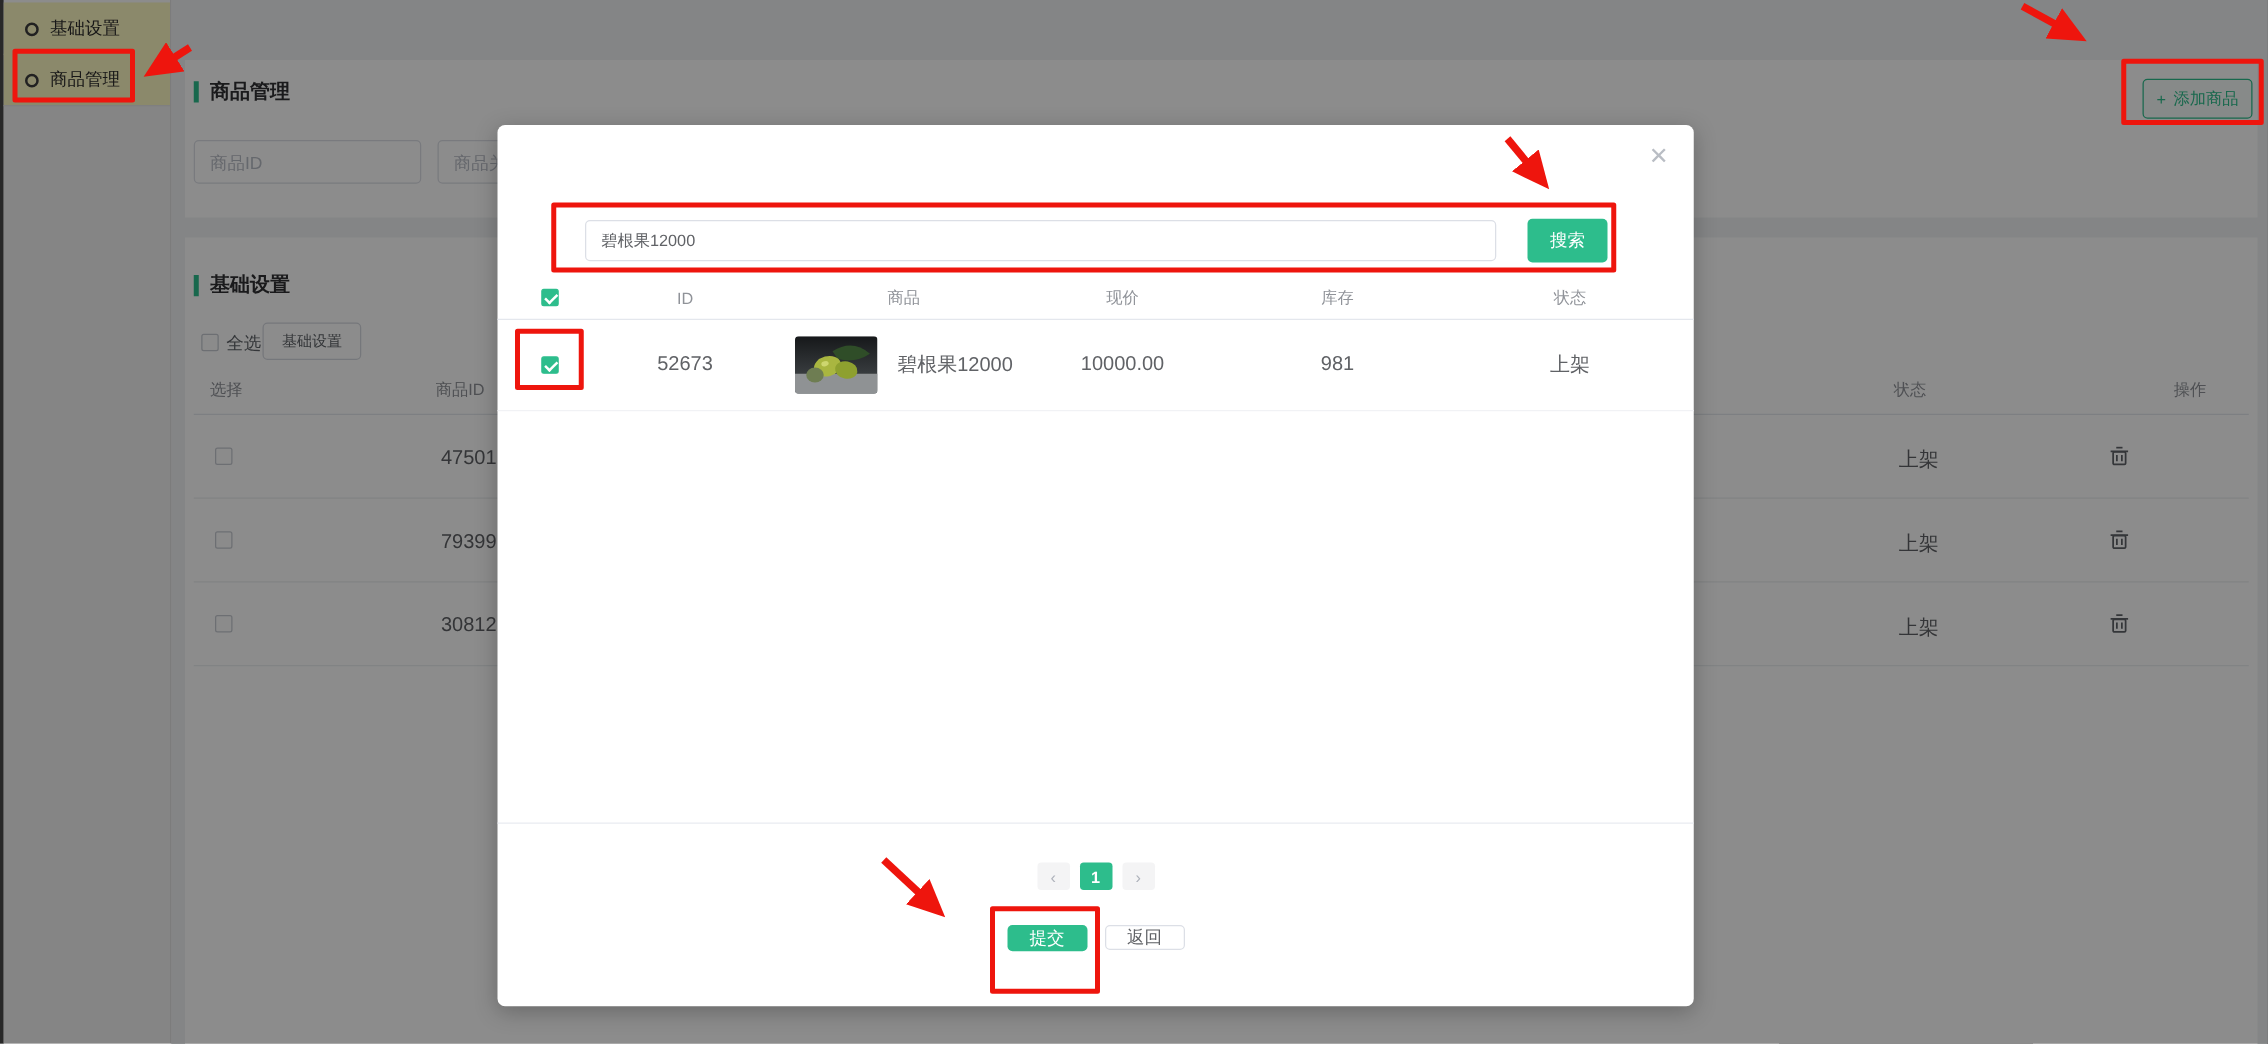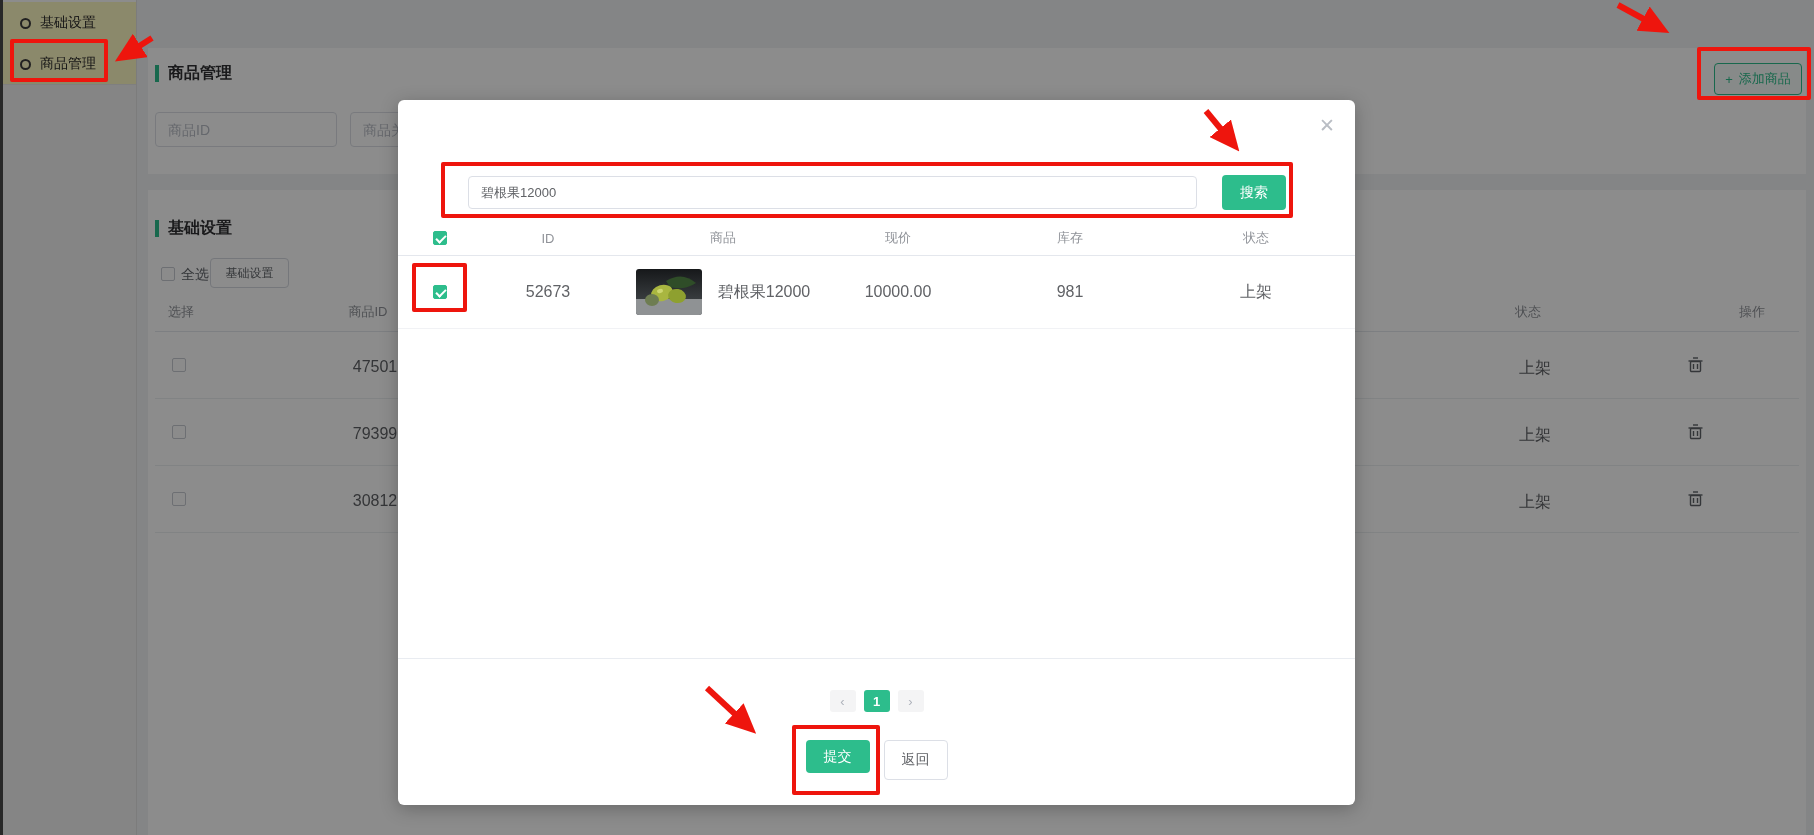--- a/index.html
+++ b/index.html
@@ -57,22 +57,22 @@
   .mc { display:flex; align-items:center; justify-content:center; }
   .mc0 { width:84px; } .mc1 { width:132px; } .mc2 { width:218px; } .mc3 { width:132px; } .mc4 { width:212px; } .mc5 { width:160px; }
   .prod-cell { gap:16px; }
   .prod-img { width:66px; height:46px; border-radius:3px; flex:0 0 auto; }
 
   .m-footdiv { position:absolute; left:0; top:558px; width:957px; height:1px; background:#e9ecf1; }
   .pager { position:absolute; left:0; top:590px; width:100%; display:flex; justify-content:center; gap:8px; }
   .page-chip { min-width:26px; height:22px; border-radius:3px; background:#f4f4f5; color:#aeb2bb; font-size:13px; display:flex; align-items:center; justify-content:center; cursor:pointer; padding:0 4px; }
   .page-chip.current { background:#2dbd8c; color:#fff; font-weight:bold; }
   .m-actions { position:absolute; left:0; top:640px; width:100%; display:flex; justify-content:center; gap:14px; }
-  .btn-submit { width:64px; height:33px; background:#2dbd8c; color:#fff; border:none; border-radius:4px; font-size:14px; cursor:pointer; }
-  .btn-back { width:64px; height:40px; background:#fff; color:#606266; border:1px solid #dcdfe6; border-radius:4px; font-size:14px; cursor:pointer; }
+  .btn-submit { width:64px; height:21px; background:#2dbd8c; color:#fff; border:none; border-radius:4px; font-size:14px; cursor:pointer; }
+  .btn-back { width:64px; height:20px; background:#fff; color:#606266; border:1px solid #dcdfe6; border-radius:4px; font-size:14px; cursor:pointer; }
 
   
   .anno { z-index:40; pointer-events:none; }
   .redbox { position:absolute; border:4px solid #ee150d; border-radius:2px; }
   .arrow-layer { left:0; top:0; width:1814px; height:835px; z-index:41; pointer-events:none; }
 </style>
 </head>
 <body>
 
 <div class="page">

